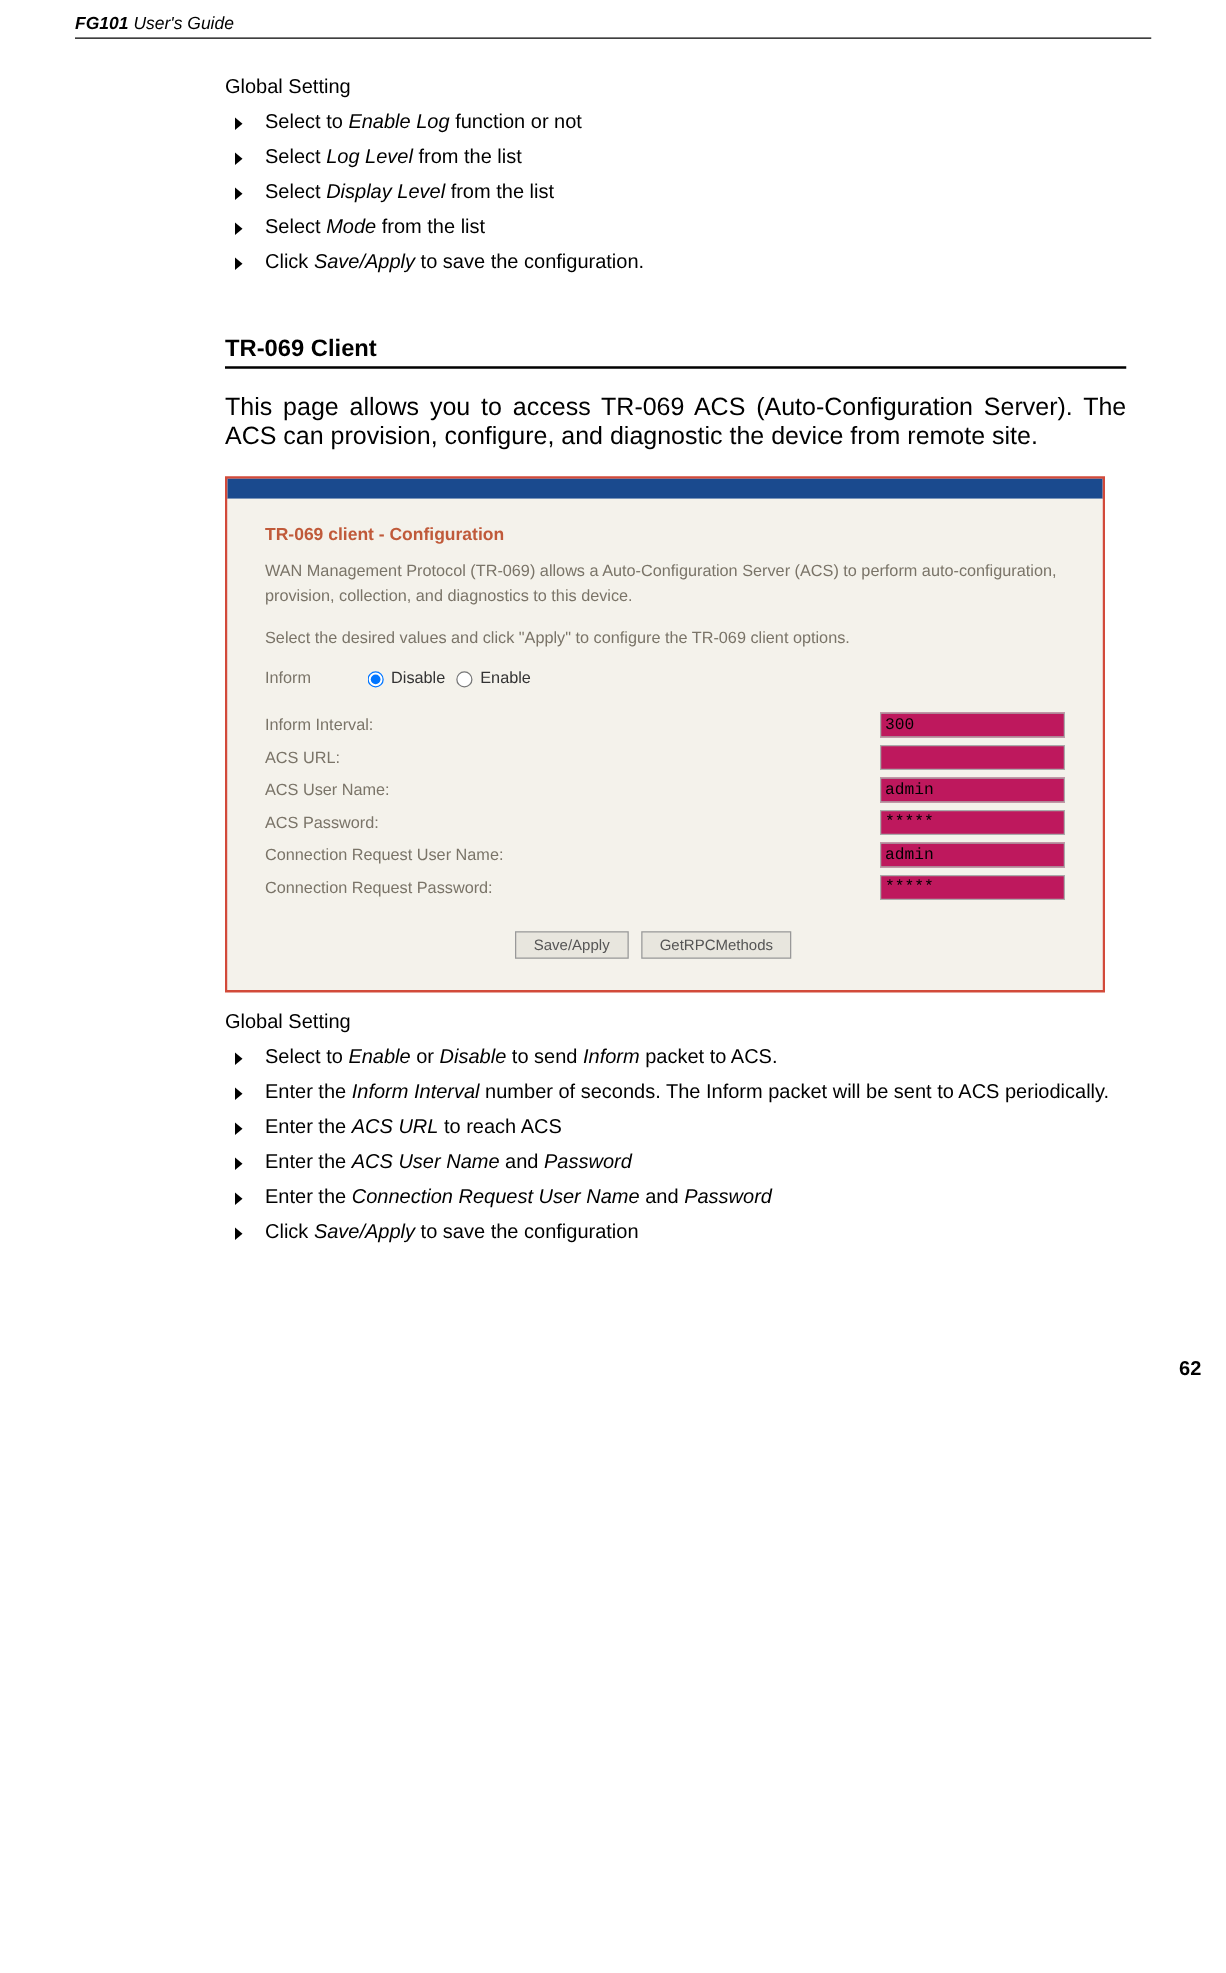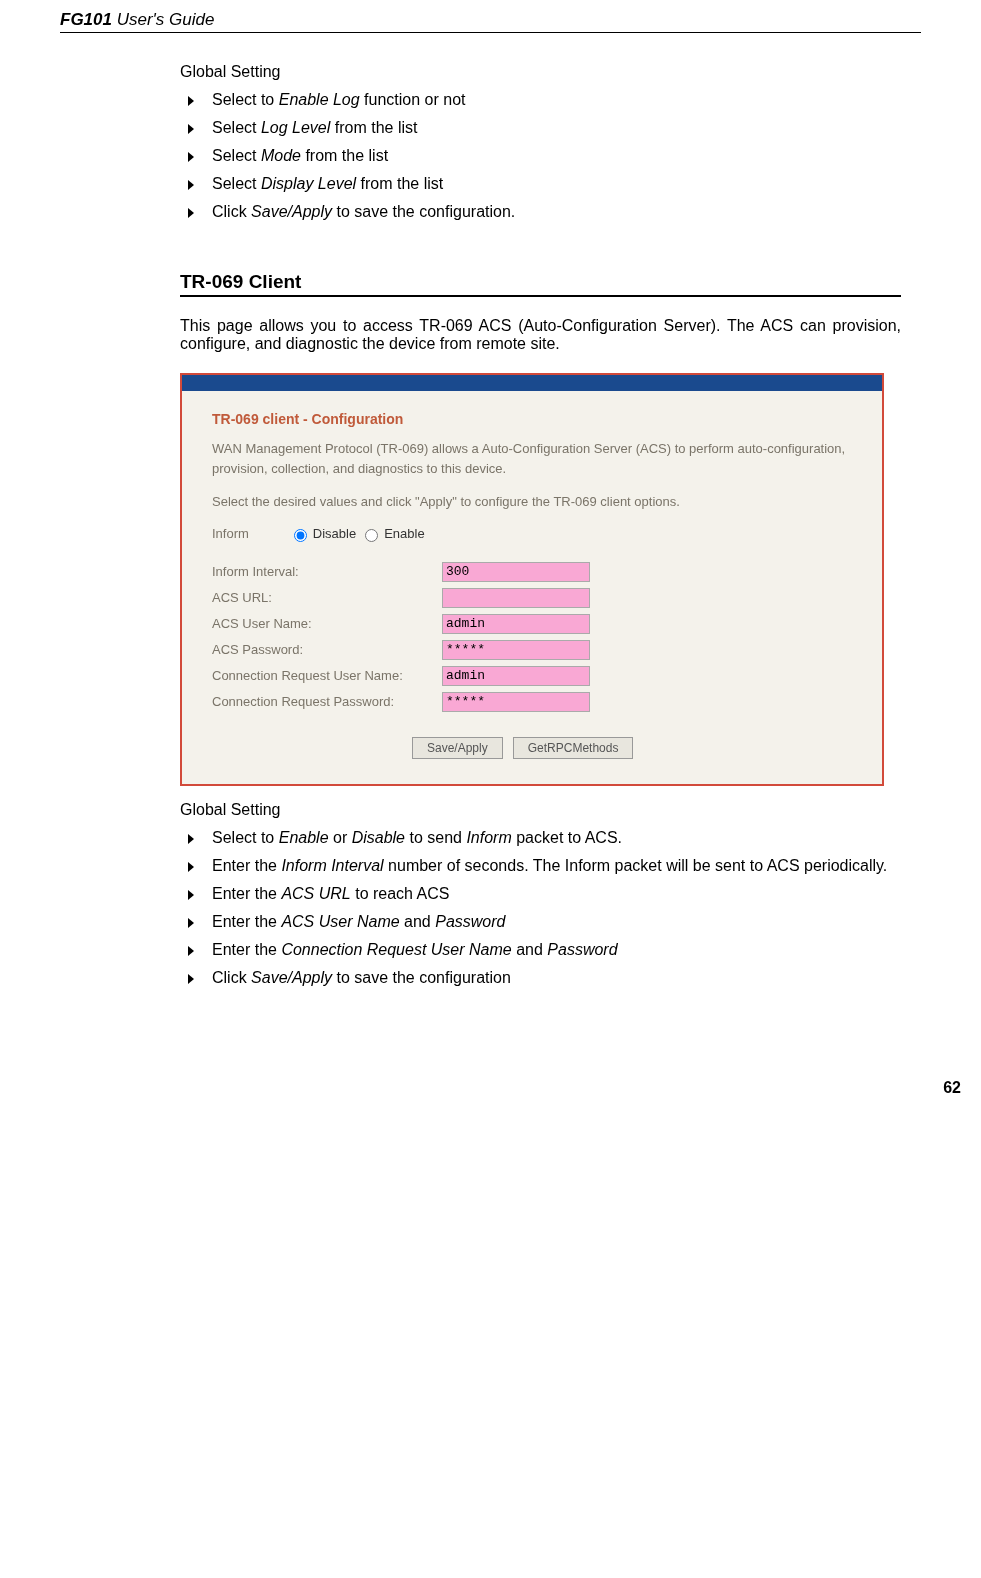--- a/index.html
+++ b/index.html
@@ -14,21 +14,21 @@
     box-sizing: border-box;
   }
   .header {
     border-bottom: 1px solid #000;
     padding-bottom: 2px;
     margin-bottom: 30px;
   }
   .header-text {
     font-style: italic;
     font-weight: bold;
-    font-size: 17px;
+    font-size: 14px;
   }
   .header-model { font-weight: bold; }
   .header-rest { font-weight: normal; }
   .content {
     margin-left: 120px;
     margin-right: 20px;
   }
   .section-title {
     font-size: 16px;
     margin: 10px 0 10px 0;
@@ -58,21 +58,21 @@
   .italic { font-style: italic; text-align: right; }
   .h2 {
     font-weight: bold;
     font-size: 19px;
     margin-top: 50px;
     margin-bottom: 0;
     padding-bottom: 2px;
     border-bottom: 2px solid #000;
   }
   .paragraph {
-    font-size: 16px;
+    font-size: 20px;
     margin: 20px 0;
     text-align: justify;
   }
   .figure {
     margin: 15px 0;
   }
   .fig-container {
     border: 2px solid #d24a3a;
     width: 704px;
     box-sizing: border-box;
@@ -111,35 +111,36 @@
     font-size: 13px;
     font-family: Verdana, Arial, sans-serif;
   }
   .radio-group { display: flex; gap: 4px; align-items: center; }
   .radio-group input { margin-right: 2px; }
   .radio-group label { font-size: 13px; color: #333; font-family: Verdana, Arial, sans-serif; }
   .form-row {
     display: flex;
     align-items: center;
     margin-bottom: 6px;
+    justify-content: space-between;
   }
   .form-label {
     width: 230px;
     color: #7a7468;
     font-size: 13px;
     font-family: Verdana, Arial, sans-serif;
   }
   .form-input {
     width: 140px;
     height: 18px;
     border: 1px solid #aaa;
     font-family: Courier, monospace;
     font-size: 13px;
     padding: 0 3px;
-    background: #f9a8d4;
+    background: #be185d;
   }
   .button-row {
     margin-top: 25px;
     margin-left: 200px;
     display: flex;
     gap: 10px;
   }
   .fig-button {
     background: #e8e6de;
     border: 1px solid #999;
@@ -170,22 +171,22 @@
     <span class="header-text">
       <span class="header-model">FG101</span><span class="header-rest"> User's Guide</span>
     </span>
   </div>
 
   <div class="content">
     <div class="section-title">Global Setting</div>
     <ul class="bullet-list" id="list1">
         <li><span>Select to </span><span class="italic">Enable Log</span><span> function or not</span></li>
         <li><span>Select </span><span class="italic">Log Level</span><span> from the list</span></li>
+        <li><span>Select </span><span class="italic">Display Level</span><span> from the list</span></li>
         <li><span>Select </span><span class="italic">Mode</span><span> from the list</span></li>
-        <li><span>Select </span><span class="italic">Display Level</span><span> from the list</span></li>
         <li><span>Click </span><span class="italic">Save/Apply</span><span> to save the configuration.</span></li>
       </ul>
 
     <div class="h2">TR-069 Client</div>
     <div class="paragraph">This page allows you to access TR-069 ACS (Auto-Configuration Server). The ACS can provision, configure, and diagnostic the device from remote site.</div>
 
     <div class="figure">
       <div class="fig-container">
         <div class="fig-topbar"></div>
         <div class="fig-body">

